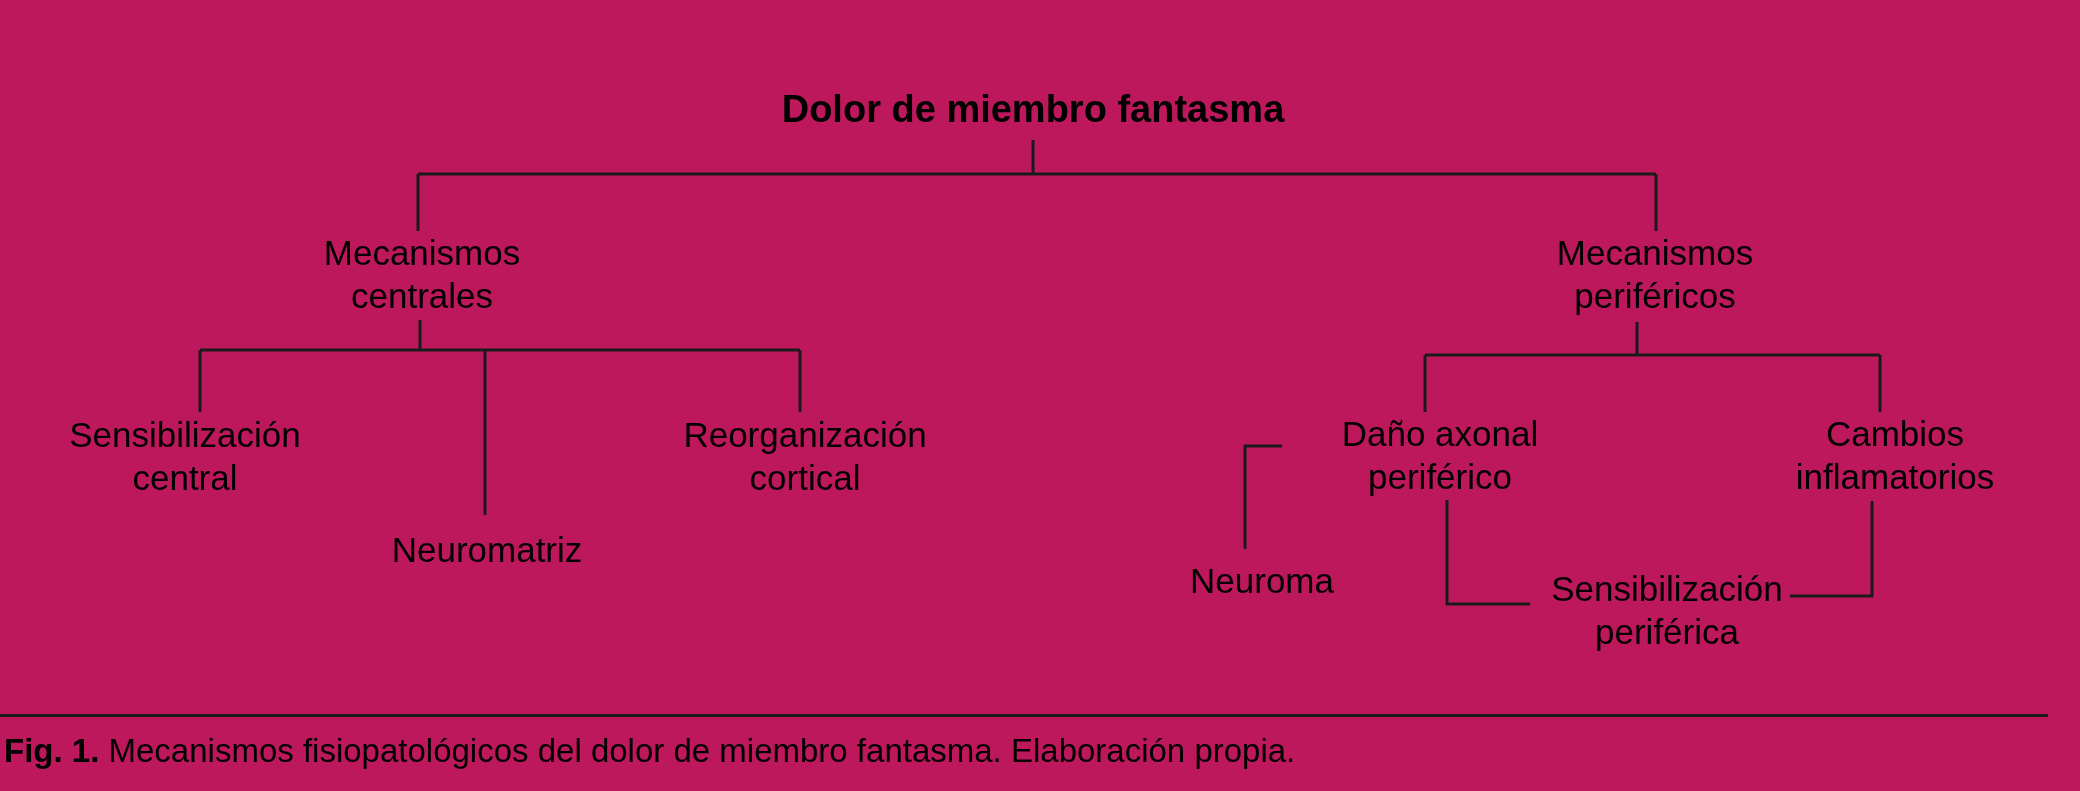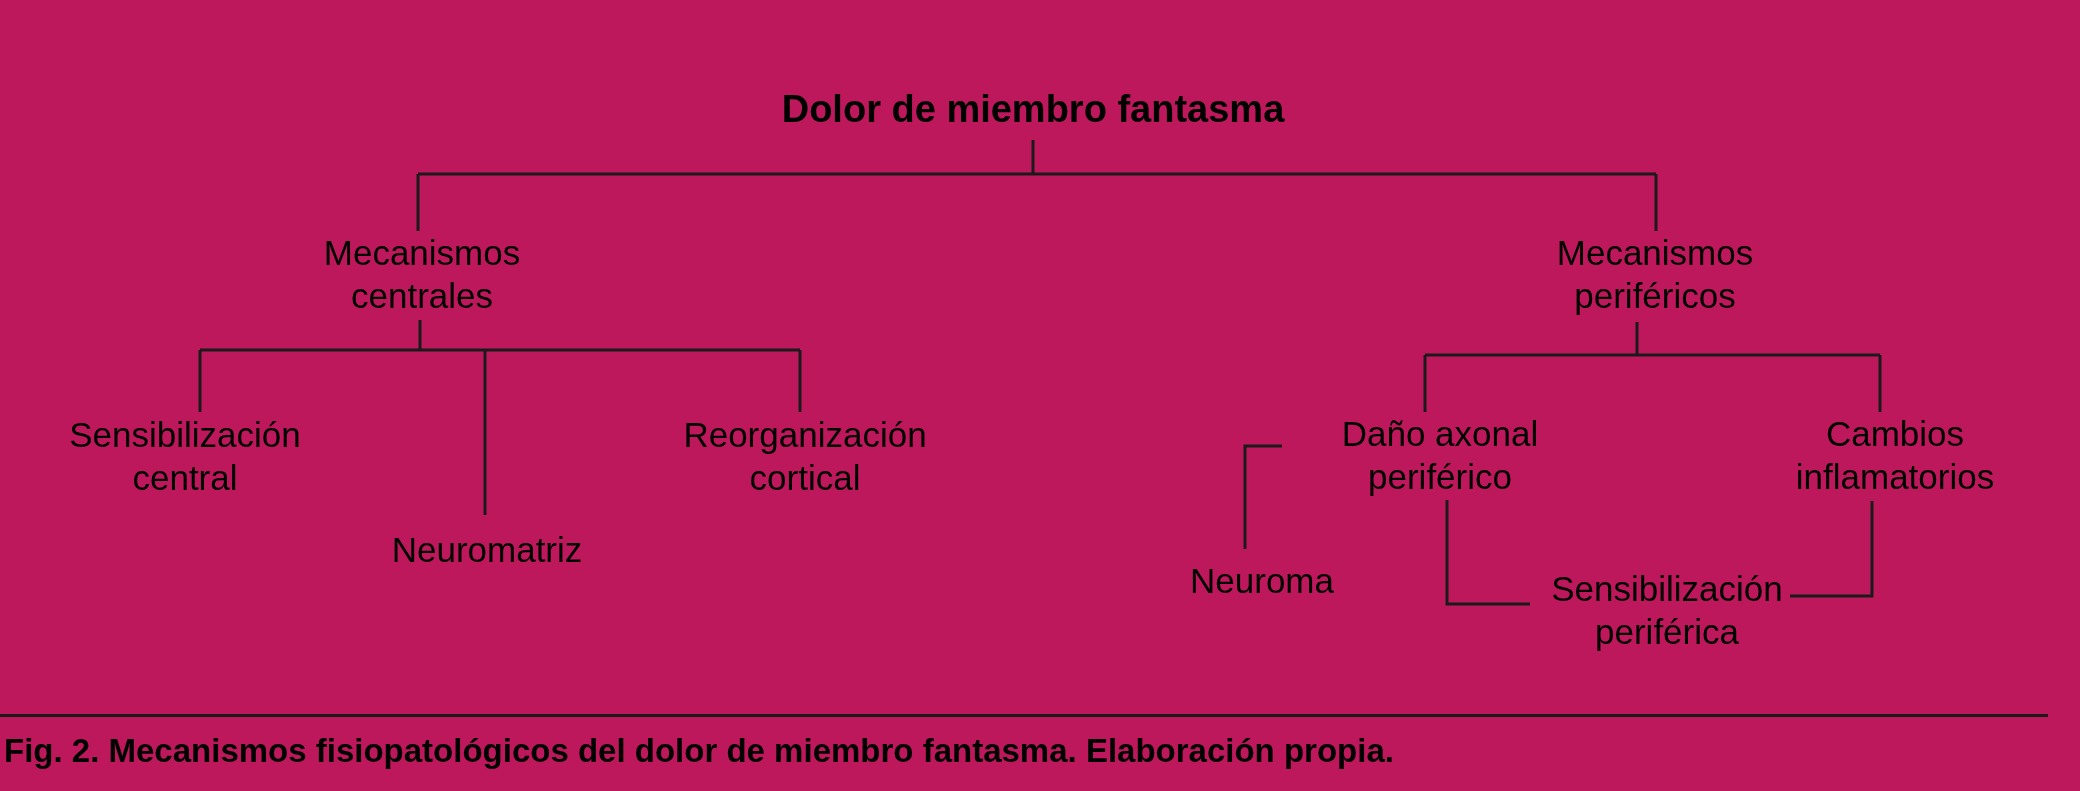--- a/index.html
+++ b/index.html
@@ -64,21 +64,21 @@
     top: 731px;
     width: 2060px;
     font-size: 33px;
     line-height: 40px;
     white-space: nowrap;
   }
   .caption-label {
     font-weight: bold;
   }
   .caption-body {
-    font-weight: bold;
+    font-weight: normal;
   }
 </style>
 </head>
 <body>
 
 <div id="page">
 
   <svg id="diagram-svg" viewBox="0 0 2080 791">
 
     <text class="node-text node-root-text" x="1033" y="122">Dolor de miembro fantasma</text>
@@ -137,15 +137,15 @@
 
     <text class="node-text node-leaf-text" x="1262" y="593">Neuroma</text>
 
     <text class="node-text node-leaf-text" x="1667" y="601">Sensibilización</text>
     <text class="node-text node-leaf-text" x="1667" y="644">periférica</text>
 
   </svg>
 
   <div class="caption-rule"></div>
 
-  <div class="caption-block"><span class="caption-label">Fig. 2.</span><span class="caption-body"> Mecanismos fisiopatológicos del dolor de miembro fantasma. Elaboración propia.</span></div>
+  <div class="caption-block"><span class="caption-label">Fig. 1.</span><span class="caption-body"> Mecanismos fisiopatológicos del dolor de miembro fantasma. Elaboración propia.</span></div>
 
 </div>
 
 </body></html>

